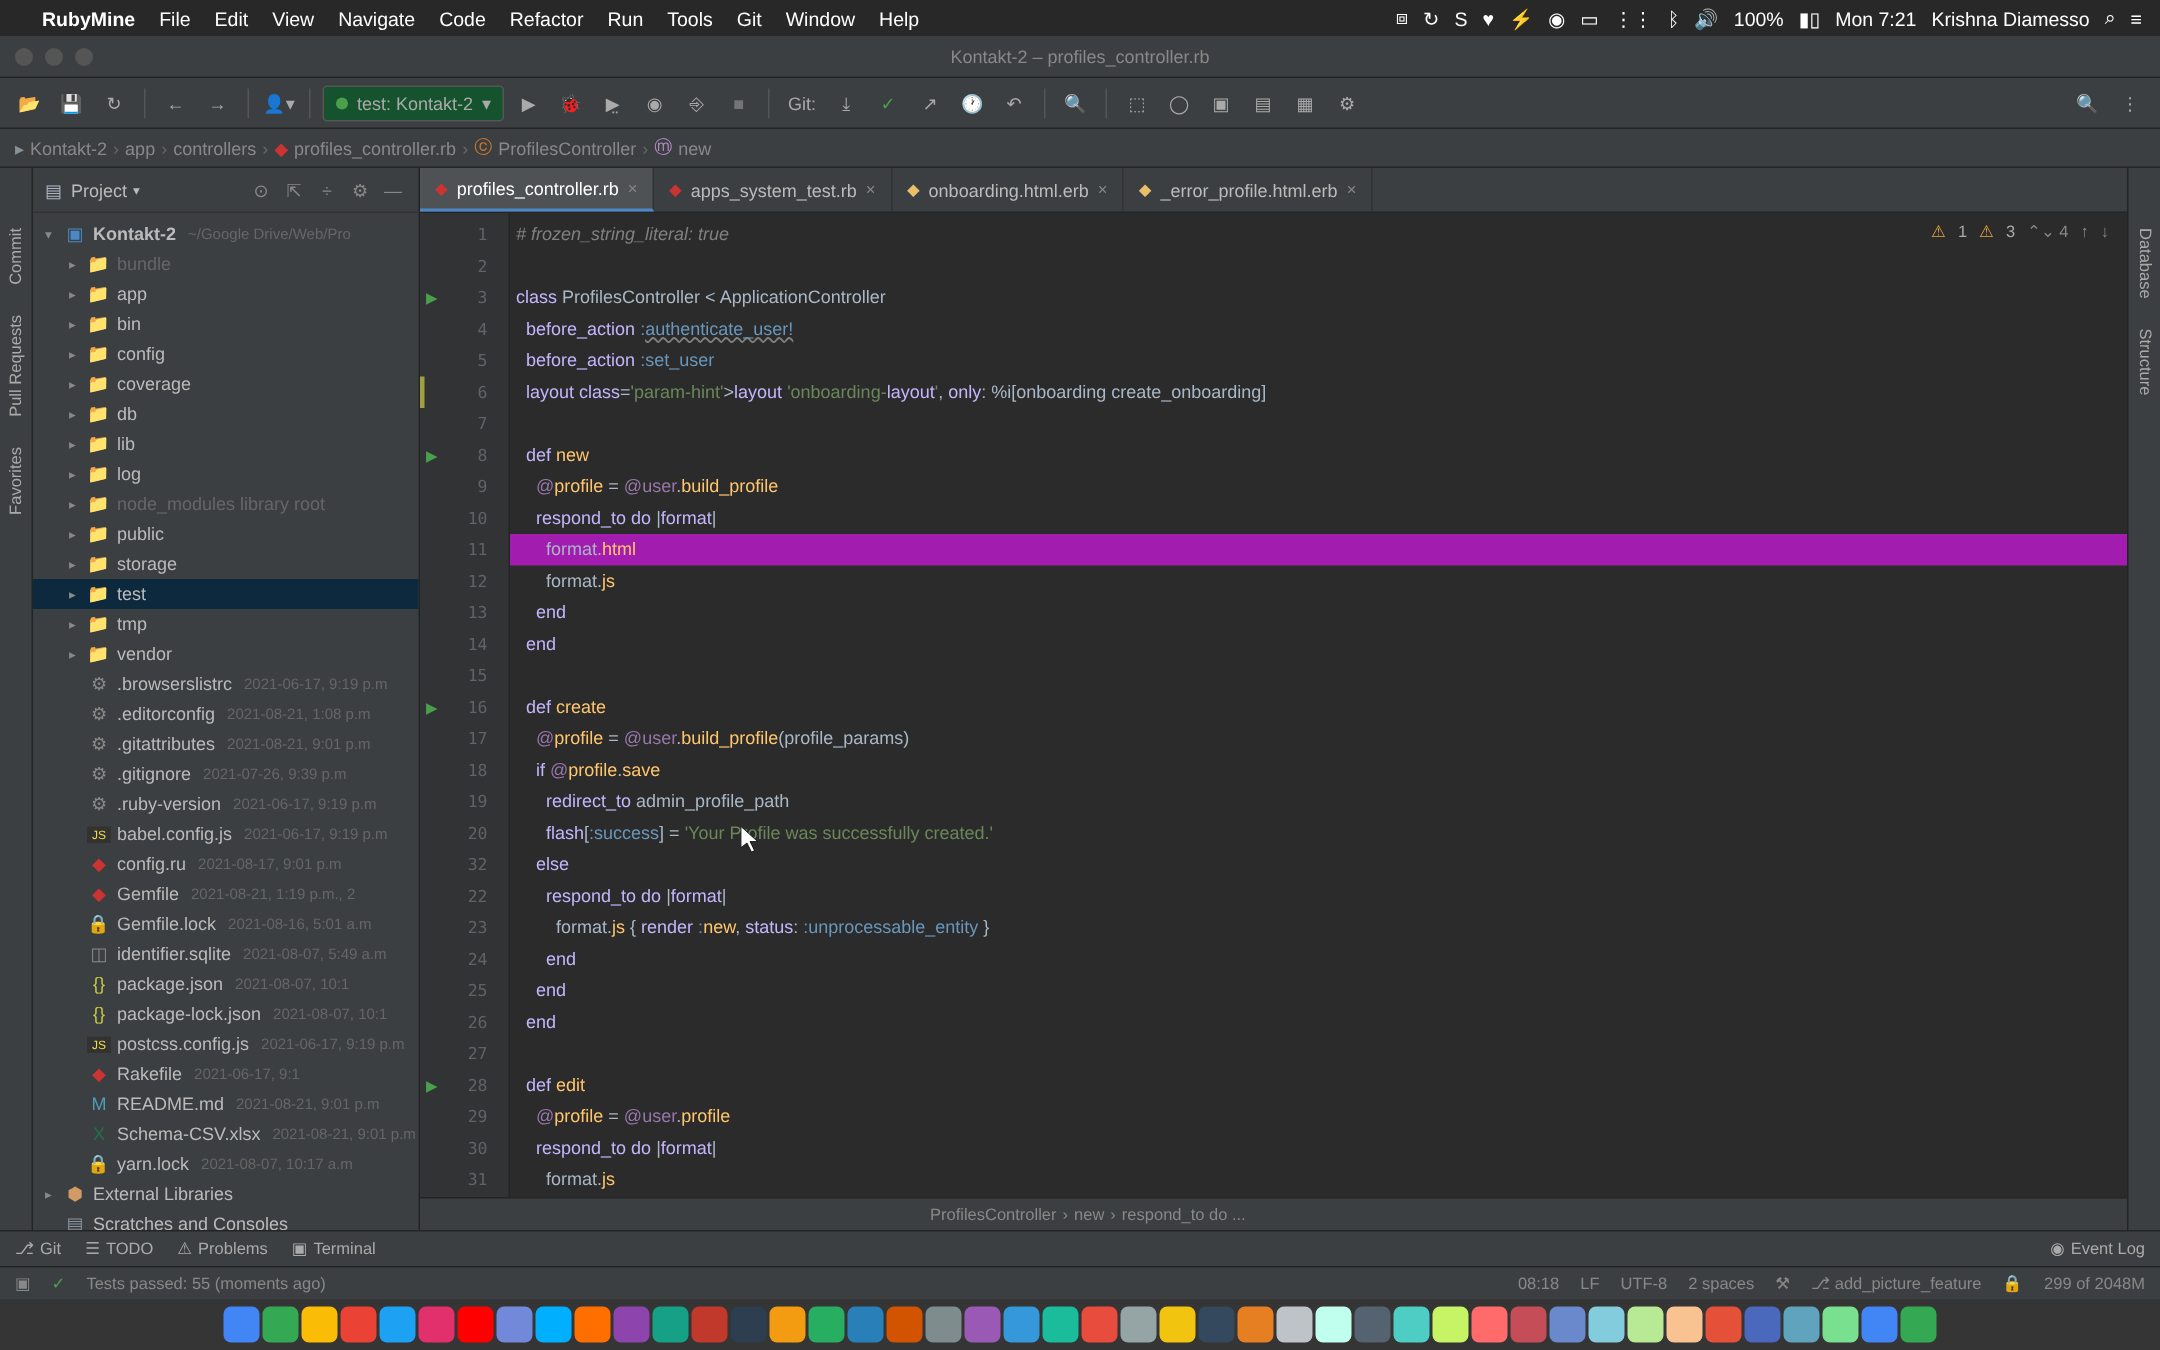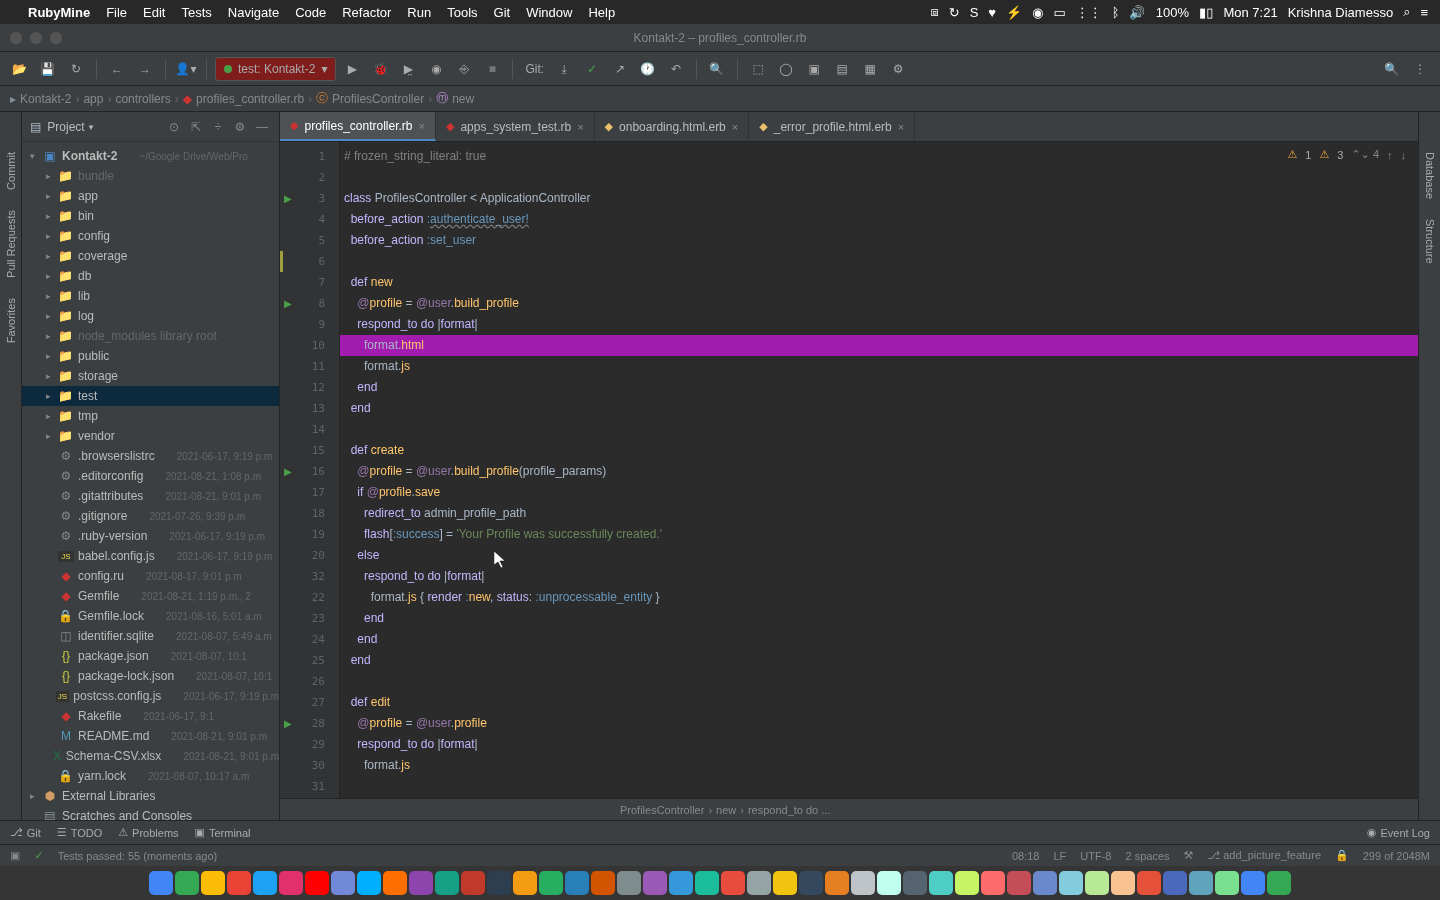--- a/index.html
+++ b/index.html
@@ -16,21 +16,21 @@
 
 .titlebar { height: 28px; background: #3c3f41; display: flex; align-items: center; justify-content: center; position: relative; border-bottom: 1px solid #232525; }
 .traffic { position: absolute; left: 10px; display: flex; gap: 8px; }
 .traffic span { width: 12px; height: 12px; border-radius: 50%; background: #555; display: inline-block; }
 .titlebar .title { color: #888; font-size: 12px; }
 
 
 .toolbar { height: 34px; background: #3c3f41; display: flex; align-items: center; padding: 0 8px; gap: 4px; border-bottom: 1px solid #232525; }
 .toolbar .tbtn { width: 24px; height: 24px; display: flex; align-items: center; justify-content: center; color: #aaa; border-radius: 3px; }
 .toolbar .sep { width: 1px; height: 20px; background: #555; margin: 0 4px; }
-.run-config { background: #7f1d1d; border: 1px solid #555; border-radius: 3px; padding: 2px 8px; color: #aaa; display: flex; align-items: center; gap: 6px; height: 24px; }
+.run-config { background: #14532d; border: 1px solid #555; border-radius: 3px; padding: 2px 8px; color: #aaa; display: flex; align-items: center; gap: 6px; height: 24px; }
 .run-config .dot { width: 8px; height: 8px; border-radius: 50%; background: #4aa04a; }
 .run-play { color: #4aa04a; }
 .run-stop { color: #c75450; opacity: 0.5; }
 
 
 .navbar { height: 26px; background: #3c3f41; display: flex; align-items: center; padding: 0 10px; color: #888; font-size: 12px; border-bottom: 1px solid #232525; }
 .navbar .crumb { display: flex; align-items: center; gap: 4px; }
 .navbar .sep-c { margin: 0 4px; color: #666; }
 .navbar .icon-folder { color: #87939a; }
 .navbar .icon-rb { color: #cc3333; }
@@ -49,21 +49,21 @@
 .project-header { height: 30px; display: flex; align-items: center; padding: 0 8px; gap: 6px; border-bottom: 1px solid #323232; }
 .project-header .pj-title { display: flex; align-items: center; gap: 4px; color: #bbb; font-weight: 500; }
 .project-header .pj-tools { margin-left: auto; display: flex; gap: 4px; }
 .project-header .pj-tools span { width: 18px; text-align: center; color: #888; }
 .tree { flex: 1; overflow: auto; padding: 4px 0; }
 .tree-row { display: flex; align-items: center; height: 20px; padding-left: 8px; color: #bbb; font-size: 12px; white-space: nowrap; }
 .tree-row.depth1 { padding-left: 24px; }
 .tree-row .chev { width: 12px; color: #888; font-size: 9px; }
 .tree-row .fico { width: 16px; text-align: center; margin-right: 4px; }
 .tree-row .fname { color: #bbb; }
-.tree-row .fdate { color: #666; font-size: 10px; margin-left: 22px; }
+.tree-row .fdate { color: #666; font-size: 10px; margin-left: 8px; }
 .tree-row.selected { background: #0d293e; }
 .folder-icon { color: #87939a; }
 .folder-icon.orange { color: #d19a66; }
 .folder-icon.blue { color: #4a88c7; }
 .js-icon { color: #f0db4f; background: #323330; font-size: 8px; padding: 1px 2px; }
 .json-icon { color: #cbcb41; }
 .md-icon { color: #519aba; }
 .xls-icon { color: #217346; }
 .gem-icon { color: #cc3333; }
 .lock-icon { color: #888; }
@@ -83,21 +83,21 @@
 .gutter-row { height: 21px; display: flex; align-items: center; justify-content: flex-end; padding-right: 14px; position: relative; }
 .gutter-row .ln { color: #606366; font-size: 11px; font-family: 'Menlo', monospace; }
 .gutter-row .run-gutter { position: absolute; left: 4px; color: #4aa04a; font-size: 10px; }
 .gutter-row .modified { position: absolute; left: 0; width: 3px; height: 100%; background: #a0a040; }
 
 .code { flex: 1; padding-top: 4px; font-family: 'Menlo', 'Monaco', monospace; font-size: 12px; line-height: 21px; position: relative; }
 .code-line { height: 21px; white-space: pre; padding-left: 4px; }
 .code-line.current { background: #a21caf; }
 .kw { color: #c4b5fd; }
 .str { color: #6a8759; }
-.com { color: #808080; }
+.com { color: #808080; font-style: italic; }
 .sym { color: #6897bb; }
 .const { color: #a9b7c6; }
 .def-name { color: #ffc66d; }
 .ivar { color: #9876aa; }
 .underline { text-decoration: underline wavy #808080; }
 
 .inspections { position: absolute; top: 6px; right: 12px; display: flex; gap: 8px; align-items: center; color: #aaa; font-size: 11px; }
 .inspections .warn1 { color: #e8a33d; }
 .inspections .warn2 { color: #e8a33d; }
 .inspections .nav-arr { color: #888; }
@@ -126,21 +126,21 @@
 svg { display: block; }
 </style>
 </head>
 <body>
 
 <div class="menubar">
   <span class="apple"></span>
   <span class="appname">RubyMine</span>
   <span class="menu-item">File</span>
   <span class="menu-item">Edit</span>
-  <span class="menu-item">Tests</span>
+  <span class="menu-item">View</span>
   <span class="menu-item">Navigate</span>
   <span class="menu-item">Code</span>
   <span class="menu-item">Refactor</span>
   <span class="menu-item">Run</span>
   <span class="menu-item">Tools</span>
   <span class="menu-item">Git</span>
   <span class="menu-item">Window</span>
   <span class="menu-item">Help</span>
   <span class="spacer"></span>
   <span class="status-icon">⧈</span>
@@ -585,20 +585,21 @@
           <div class="gutter-row">
             <span class="ln">31</span>
           </div>
         </div>
       <div class="code" id="code">
           <div class="code-line"><span class="com"># frozen_string_literal: true</span></div>
           <div class="code-line"></div>
           <div class="code-line"><span class="kw">class</span> <span class="const">ProfilesController</span> &lt; <span class="const">ApplicationController</span></div>
           <div class="code-line">  <span class="kw">before_action</span> <span class="sym">:<span class="underline">authenticate_user!</span></span></div>
           <div class="code-line">  <span class="kw">before_action</span> <span class="sym">:set_user</span></div>
+          <div class="code-line">  <span class="kw">layout</span> <span <span="" class="kw">class</span>=<span class="str">'param-hint'</span>&gt;<span class="kw">layout</span> <span class="str">'onboarding-<span class="kw">layout</span>'</span>, <span class="kw">only</span>: %i[onboarding create_onboarding]</div>
           <div class="code-line"></div>
           <div class="code-line">  <span class="kw">def</span> <span class="def-name">new</span></div>
           <div class="code-line">    <span class="ivar">@<span class="def-name">profile</span></span> = <span class="ivar">@user</span>.<span class="def-name">build_profile</span></div>
           <div class="code-line">    <span class="kw">respond_to</span> <span class="kw">do</span> |<span class="kw">format</span>|</div>
           <div class="code-line current">      format.<span class="def-name">html</span></div>
           <div class="code-line">      format.<span class="def-name">js</span></div>
           <div class="code-line">    <span class="kw">end</span></div>
           <div class="code-line">  <span class="kw">end</span></div>
           <div class="code-line"></div>
           <div class="code-line">  <span class="kw">def</span> <span class="def-name">create</span></div>

